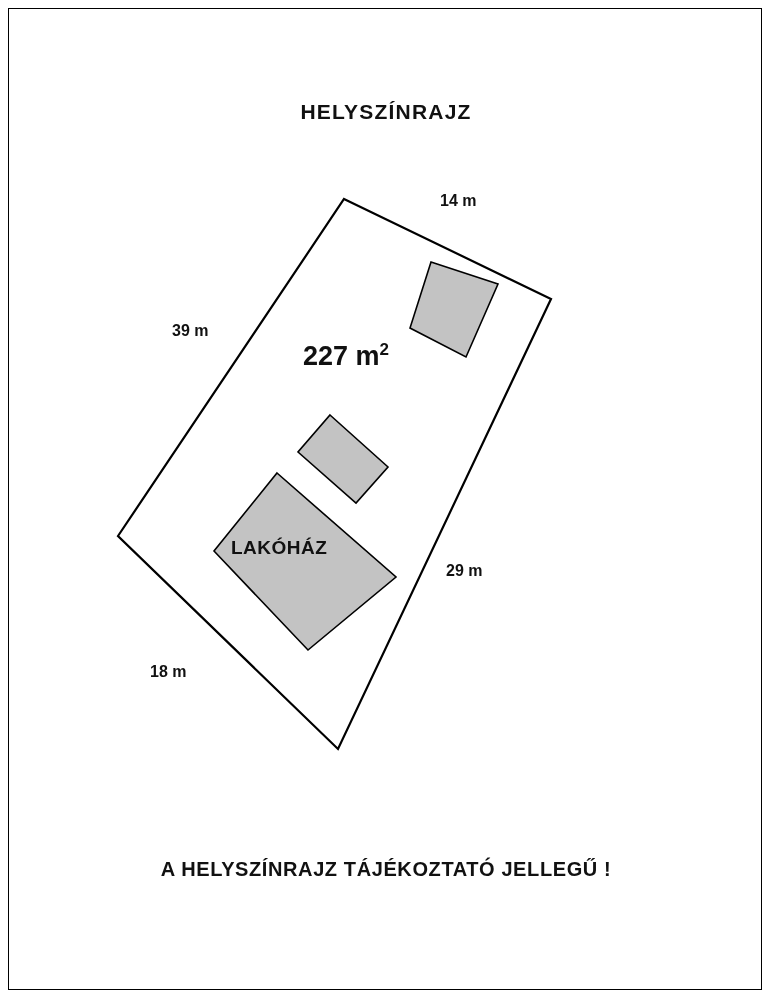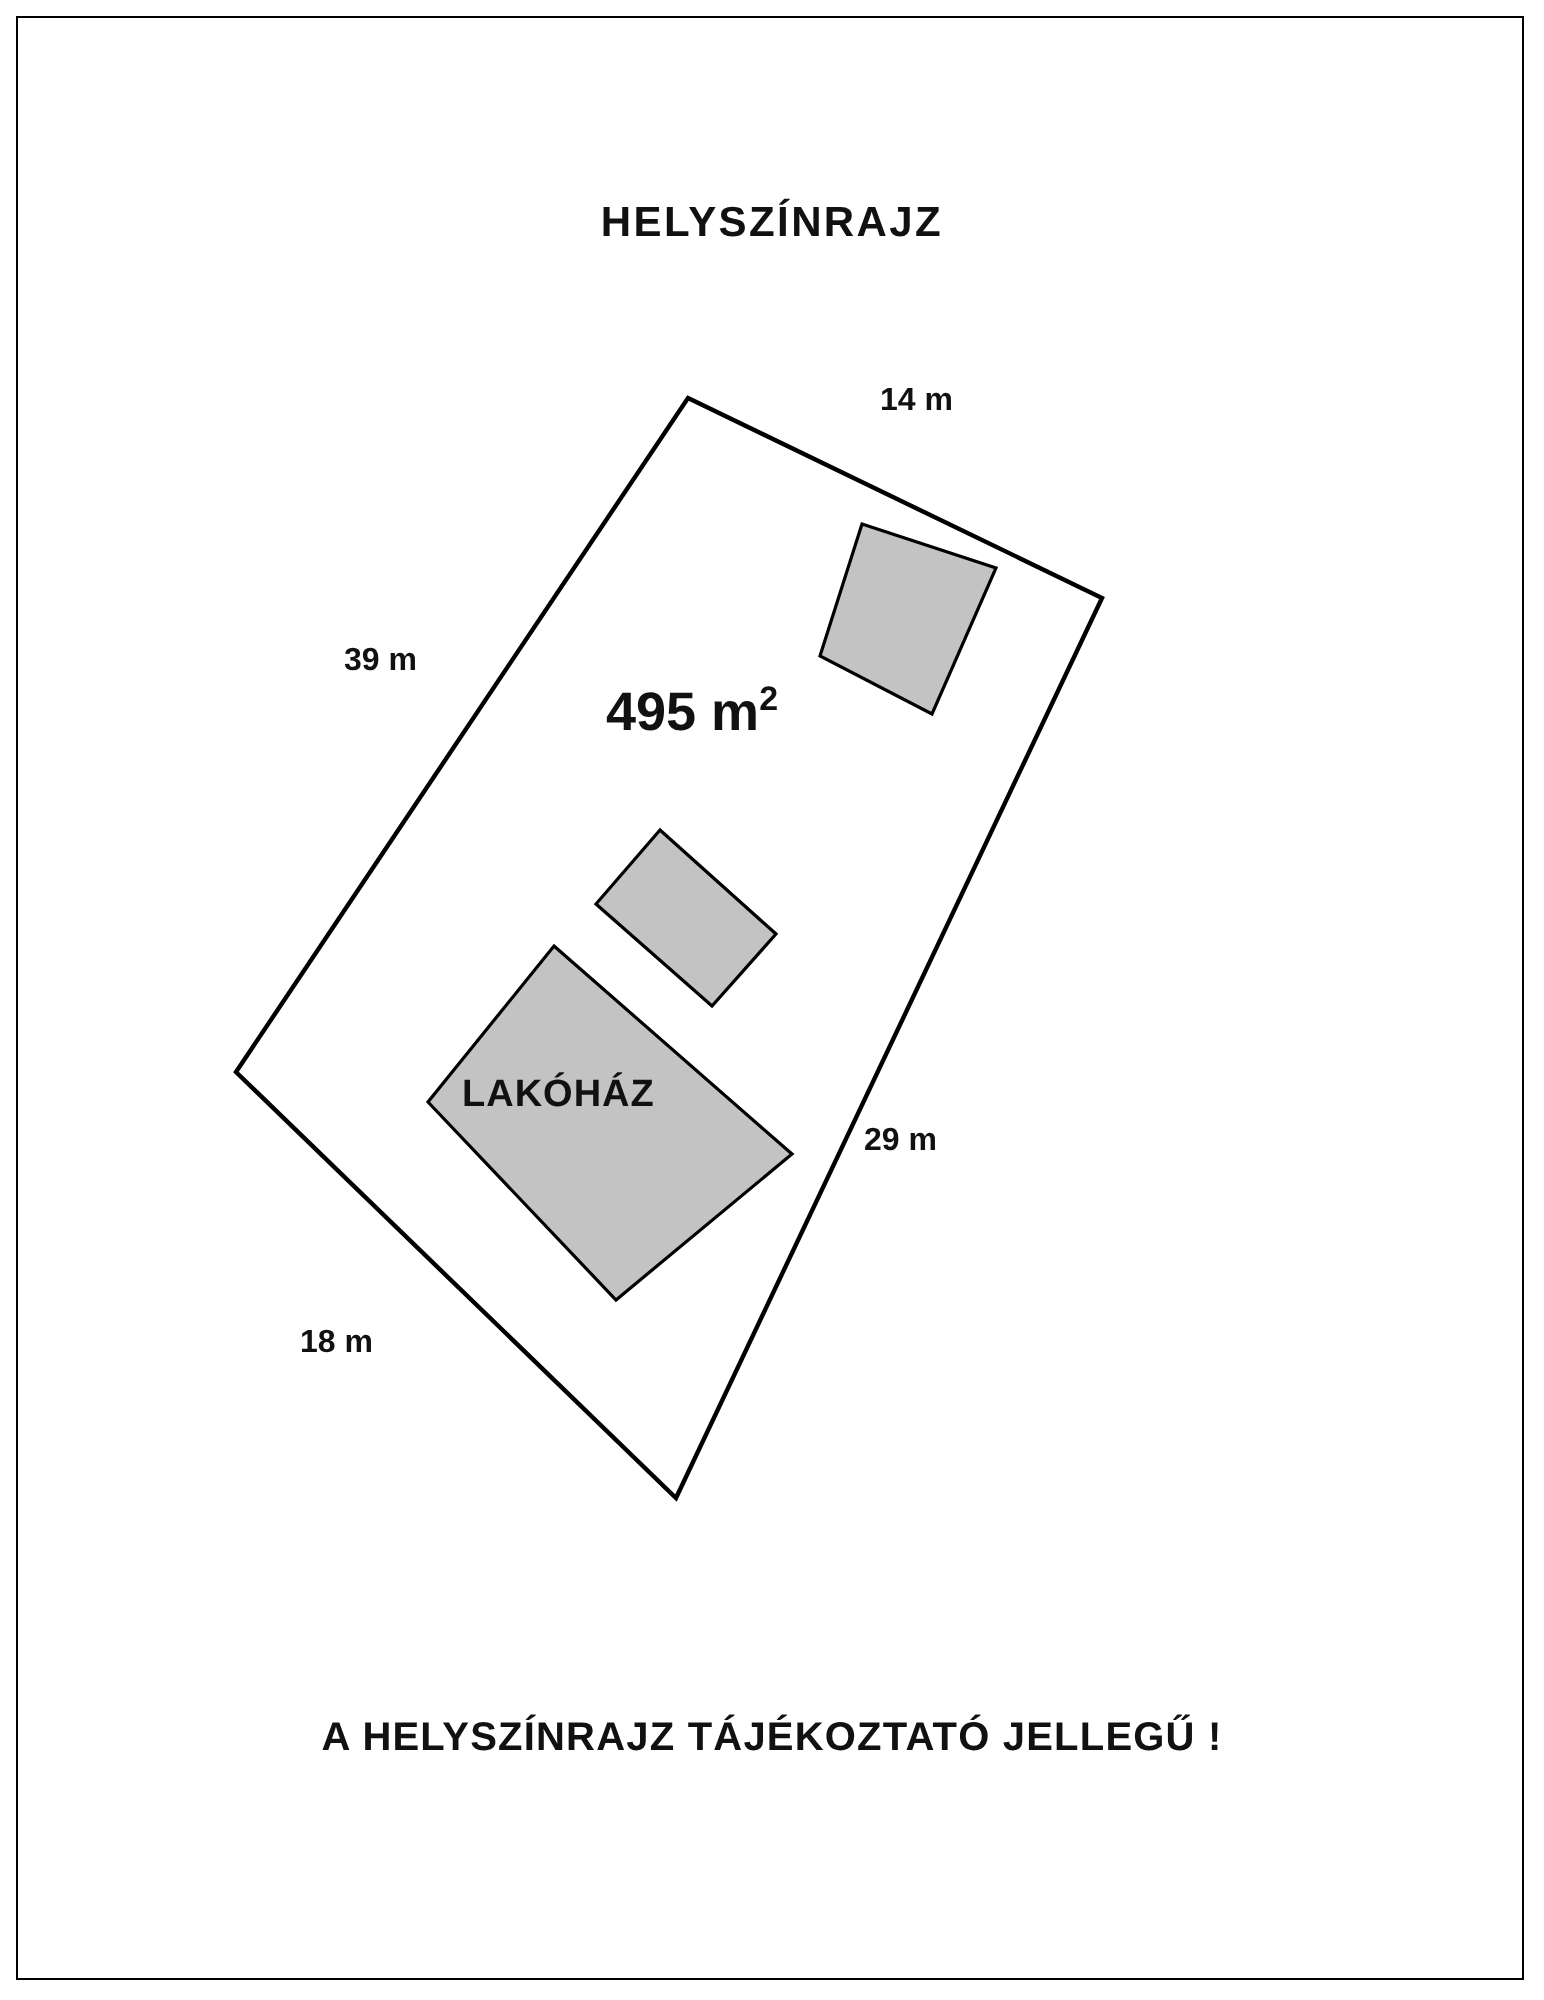--- a/index.html
+++ b/index.html
@@ -63,21 +63,21 @@
   }
   .lbl {
     position: absolute;
     font-size: 16px;
     font-weight: bold;
     color: #111111;
     white-space: nowrap;
   }
   #lbl-top    { left: 440px; top: 192px; }
   #lbl-left   { left: 172px; top: 322px; }
-  #lbl-right  { left: 432px; top: 562px; text-align: right; }
+  #lbl-right  { left: 446px; top: 562px; text-align: right; }
   #lbl-bottom { left: 150px; top: 663px; }
   #area-label {
     position: absolute;
     left: 303px;
     top: 340px;
     font-size: 27px;
     font-weight: bold;
     color: #111111;
     white-space: nowrap;
   }
@@ -115,20 +115,20 @@
 
     <polygon points="277,473 396,577 308,650 214,551" fill="#c3c3c3" stroke="#000000" stroke-width="1.6"></polygon>
   </svg>
 
   <div class="lbl" id="lbl-top">14 m</div>
   <div class="lbl" id="lbl-left">39 m</div>
   <div class="lbl" id="lbl-right">29 m</div>
   <div class="lbl" id="lbl-bottom">18 m</div>
 
   <div id="area-label">
-    <span>495 m</span><span class="sup">2</span>
+    <span>227 m</span><span class="sup">2</span>
   </div>
 
   <div id="house-label">LAKÓHÁZ</div>
 
   <div id="footer-note">A HELYSZÍNRAJZ TÁJÉKOZTATÓ JELLEGŰ !</div>
 
 </div>
 
 </body></html>

